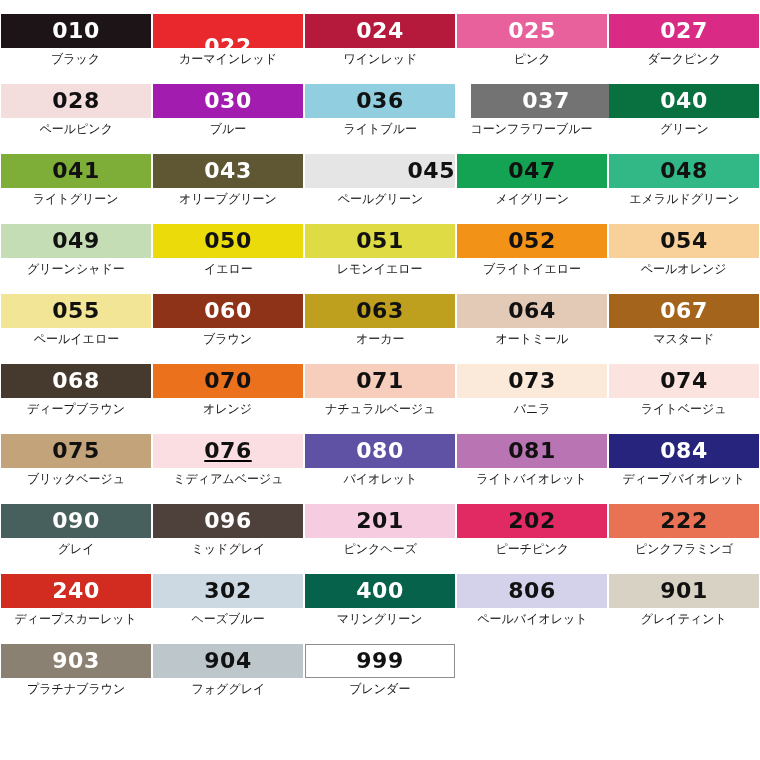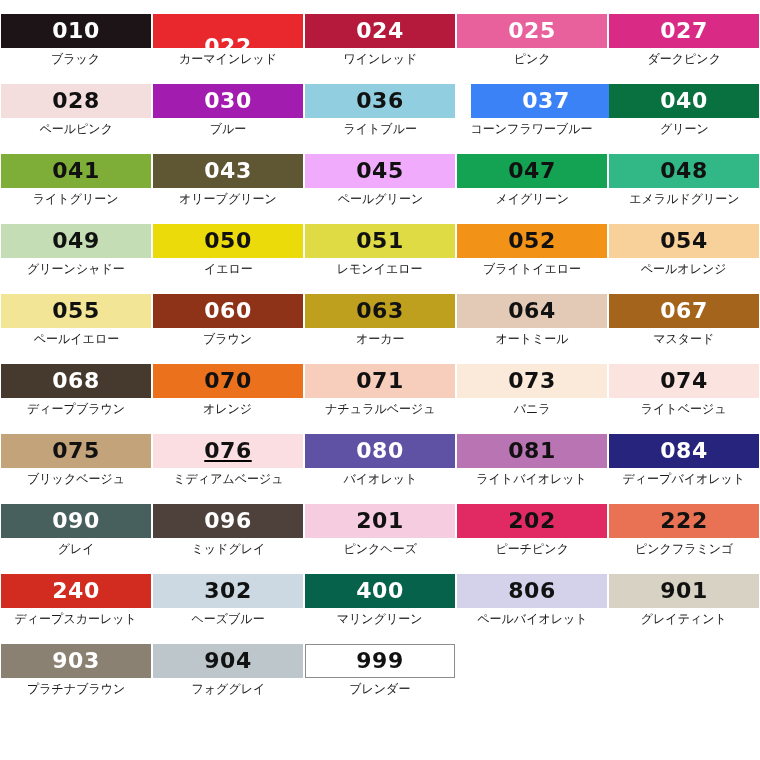--- a/index.html
+++ b/index.html
@@ -113,21 +113,21 @@
         </div>
         <div class="name">ブルー</div>
       </div>
       <div class="cell">
         <div class="swatch" style="background: rgb(145, 207, 224);">
           <span class="code" style="color: rgb(17, 17, 17);">036</span>
         </div>
         <div class="name">ライトブルー</div>
       </div>
       <div class="cell">
-        <div class="swatch" style="background: #3b82f6; margin-left: 28px;">
+        <div class="swatch" style="background: #737373; margin-left: 28px;">
           <span class="code" style="color: rgb(255, 255, 255);">037</span>
         </div>
         <div class="name">コーンフラワーブルー</div>
       </div>
       <div class="cell">
         <div class="swatch" style="background: rgb(9, 112, 64);">
           <span class="code" style="color: rgb(255, 255, 255);">040</span>
         </div>
         <div class="name">グリーン</div>
       </div>
@@ -137,21 +137,21 @@
         </div>
         <div class="name">ライトグリーン</div>
       </div>
       <div class="cell">
         <div class="swatch" style="background: rgb(95, 87, 51);">
           <span class="code" style="color: rgb(255, 255, 255);">043</span>
         </div>
         <div class="name">オリーブグリーン</div>
       </div>
       <div class="cell">
-        <div class="swatch" style="background: #f0abfc;">
+        <div class="swatch" style="background: #e5e5e5; justify-content: flex-end;">
           <span class="code" style="color: rgb(17, 17, 17);">045</span>
         </div>
         <div class="name">ペールグリーン</div>
       </div>
       <div class="cell">
         <div class="swatch" style="background: rgb(19, 163, 83);">
           <span class="code" style="color: rgb(17, 17, 17);">047</span>
         </div>
         <div class="name">メイグリーン</div>
       </div>

